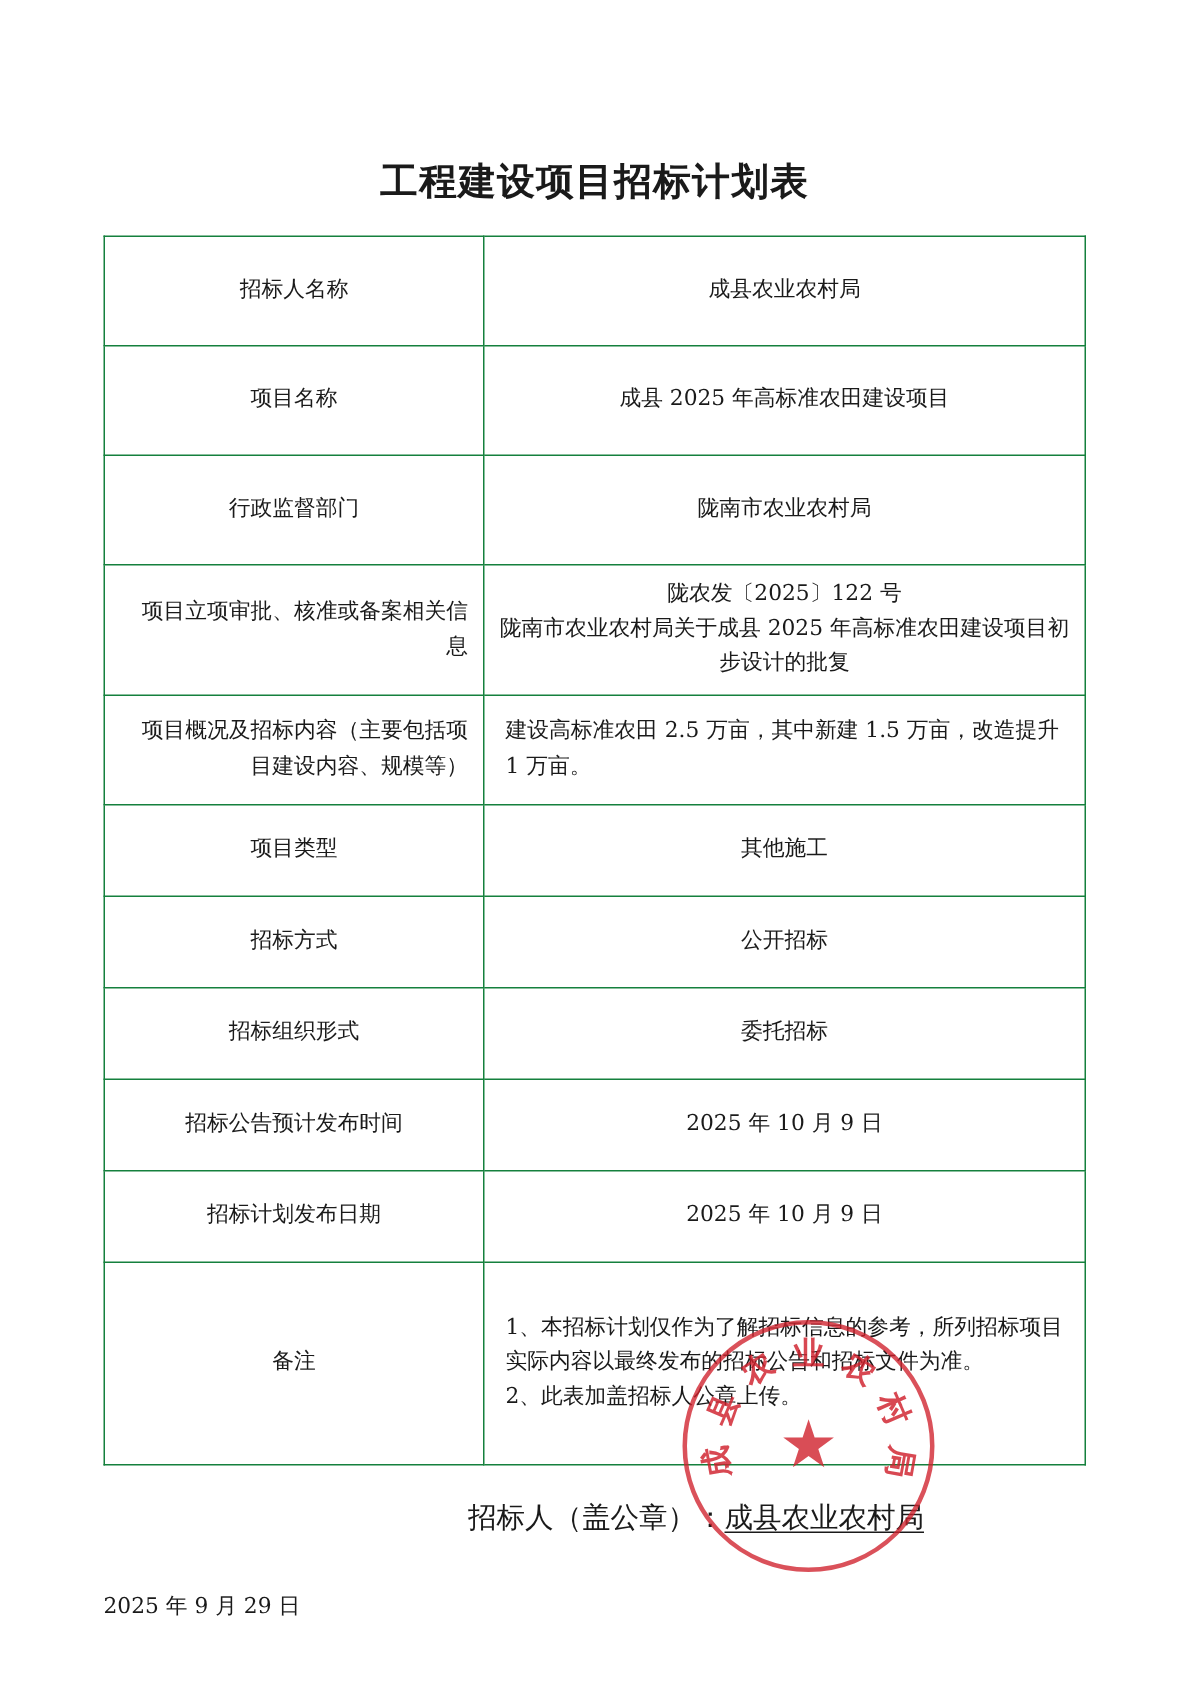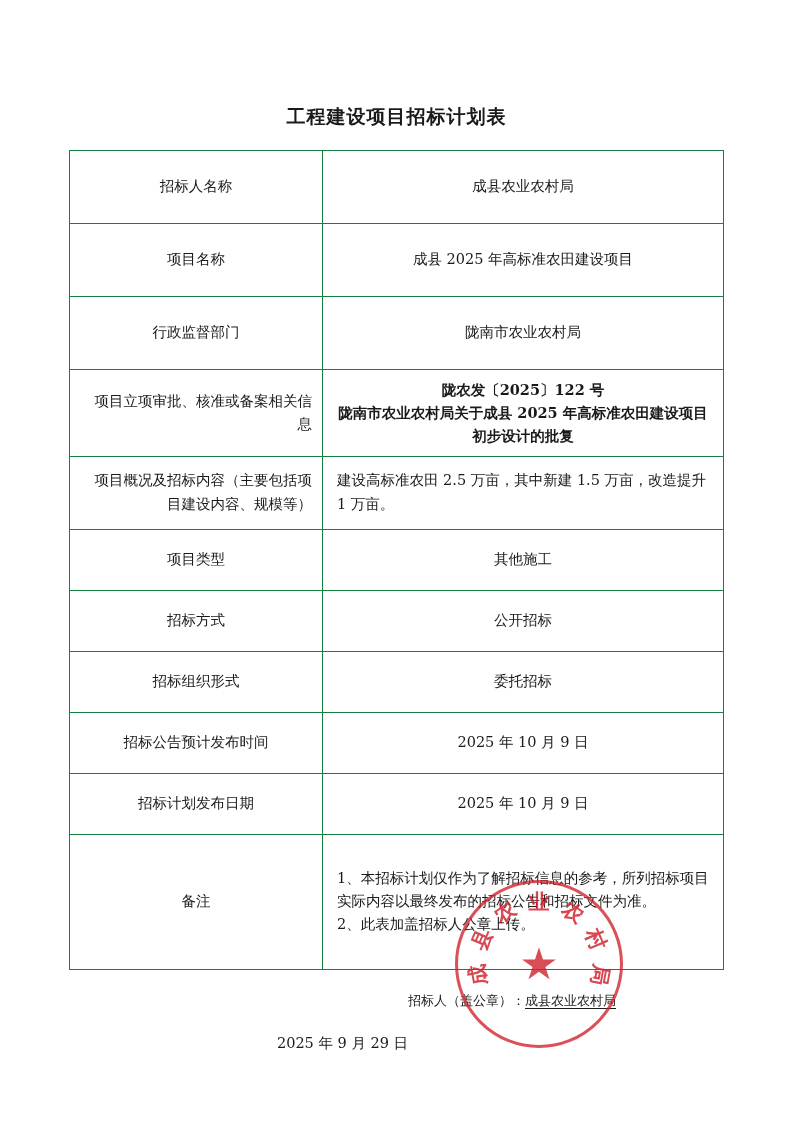--- a/index.html
+++ b/index.html
@@ -17,21 +17,21 @@
   }
   .page {
     position: relative;
     width: 793px;
     height: 1122px;
     box-sizing: border-box;
     padding: 0;
   }
   .doc-title {
     text-align: center;
-    font-size: 19px;
+    font-size: 25px;
     font-weight: bold;
     letter-spacing: 1px;
     margin: 0;
     padding-top: 104px;
     padding-bottom: 0;
     font-family: "DejaVu Serif", "Liberation Serif", serif;
   }
   table.main-table {
     border-collapse: collapse;
     width: 655px;
@@ -72,31 +72,31 @@
 
   .sign-area {
     position: relative;
     width: 655px;
     margin: 22px auto 0 auto;
     height: 130px;
   }
   .sign-line {
     text-align: right;
     padding-right: 108px;
-    font-size: 13px;
+    font-size: 19px;
     font-family: "DejaVu Serif", "Liberation Serif", serif;
   }
   .sign-line .uline {
     text-decoration: underline;
     text-underline-offset: 3px;
   }
   .sign-date {
-    text-align: center;
+    text-align: left;
     padding-right: 108px;
-    margin-top: 24px;
+    margin-top: 36px;
     font-size: 14.5px;
     font-family: "DejaVu Serif", "Liberation Serif", serif;
   }
 
   
   .seal {
     position: absolute;
     left: 455px;
     top: 880px;
     width: 168px;
@@ -165,21 +165,21 @@
       <tr class="row-tall">
         <td class="label">项目名称</td>
         <td class="value big-val">成县 2025 年高标准农田建设项目</td>
       </tr>
       <tr class="row-tall">
         <td class="label">行政监督部门</td>
         <td class="value big-val">陇南市农业农村局</td>
       </tr>
       <tr class="row-tall">
         <td class="label left-pad">项目立项审批、核准或备案相关信息</td>
-        <td class="value" style="white-space: pre-line; font-weight: bold;">陇农发〔2025〕122 号
+        <td class="value" style="white-space: pre-line;">陇农发〔2025〕122 号
 陇南市农业农村局关于成县 2025 年高标准农田建设项目初步设计的批复</td>
       </tr>
       <tr class="row-tall">
         <td class="label left-pad">项目概况及招标内容（主要包括项目建设内容、规模等）</td>
         <td class="value left">建设高标准农田 2.5 万亩，其中新建 1.5 万亩，改造提升 1 万亩。</td>
       </tr>
       <tr class="row-mid">
         <td class="label">项目类型</td>
         <td class="value">其他施工</td>
       </tr>

